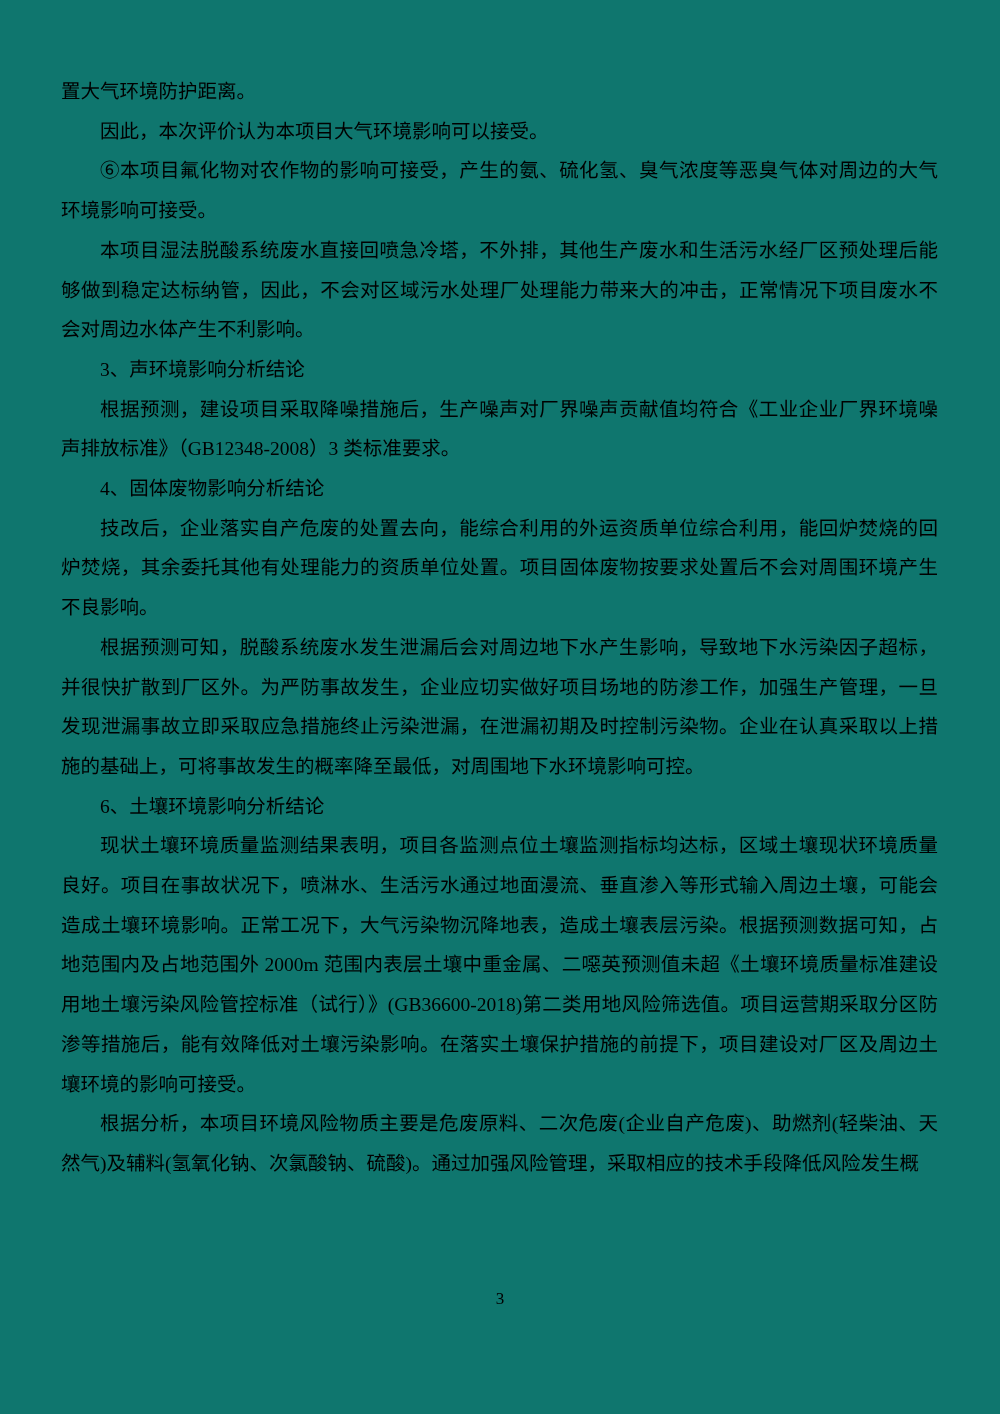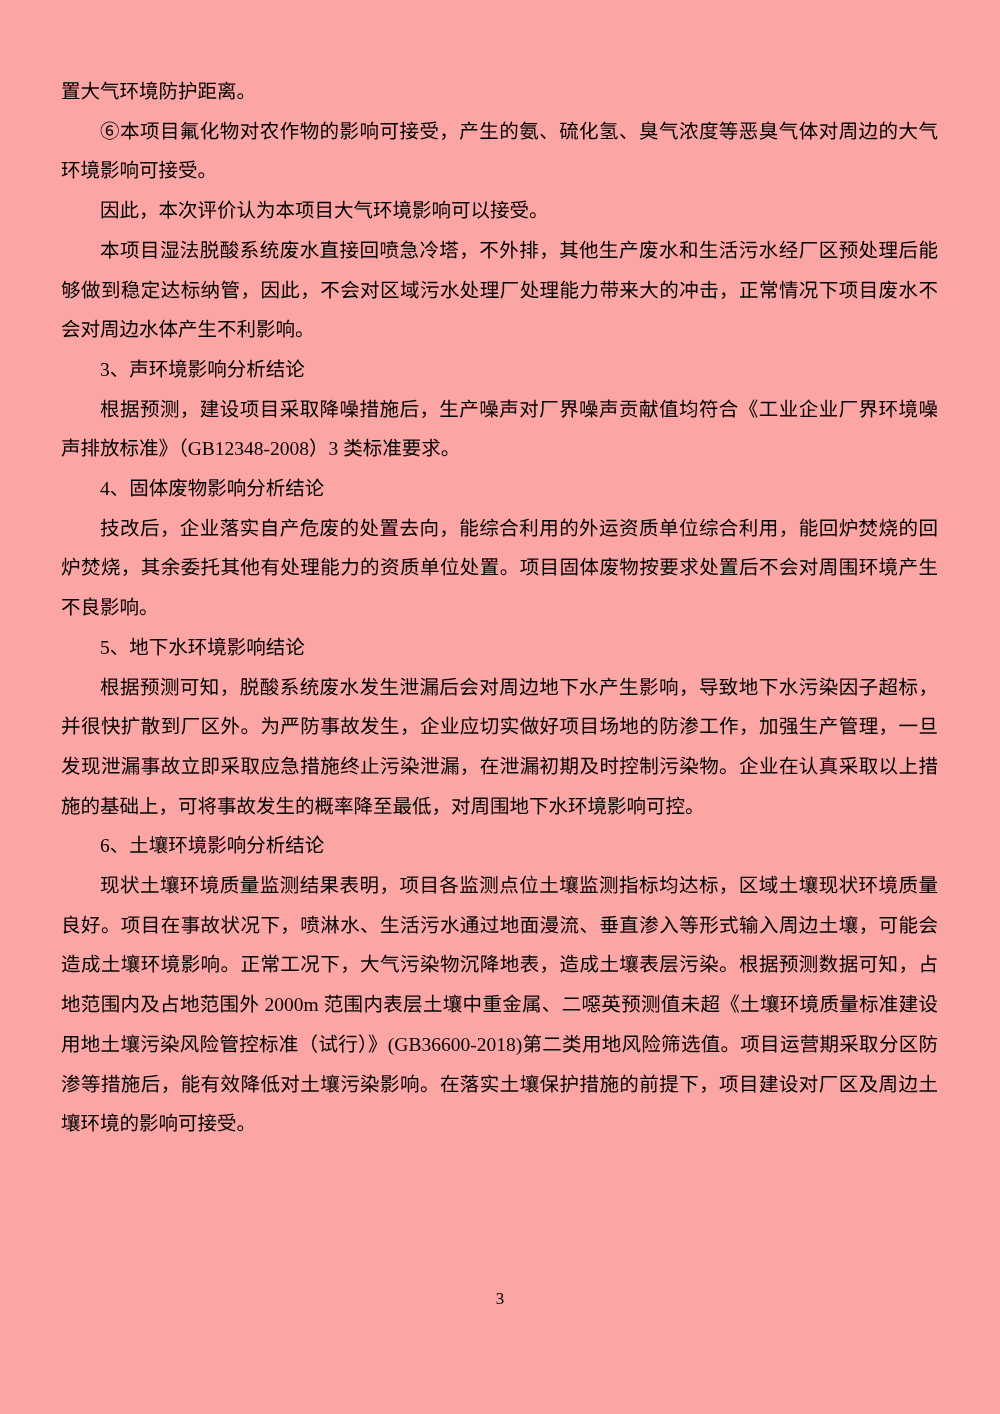--- a/index.html
+++ b/index.html
@@ -5,21 +5,21 @@
   html, body {
     margin: 0;
     padding: 0;
     background: #ffffff;
   }
   .page {
     position: relative;
     width: 1000px;
     height: 1414px;
     margin: 0 auto;
-    background: #fca5a5;
+    background: #0f766e;
     color: #000000;
     font-family: "Liberation Serif", "DejaVu Serif", serif;
     overflow: hidden;
   }
   .content {
     position: absolute;
     left: 61px;
     top: 72px;
     width: 877px;
   }
@@ -44,26 +44,26 @@
     line-height: 22px;
   }
 </style>
 </head>
 <body>
 
 <div class="page">
   <main class="content">
 
   <p class="para">置大气环境防护距离。</p>
+      <p class="para indent">因此，本次评价认为本项目大气环境影响可以接受。</p>
       <p class="para indent">⑥本项目氟化物对农作物的影响可接受，产生的氨、硫化氢、臭气浓度等恶臭气体对周边的大气环境影响可接受。</p>
-      <p class="para indent">因此，本次评价认为本项目大气环境影响可以接受。</p>
       <p class="para indent">本项目湿法脱酸系统废水直接回喷急冷塔，不外排，其他生产废水和生活污水经厂区预处理后能够做到稳定达标纳管，因此，不会对区域污水处理厂处理能力带来大的冲击，正常情况下项目废水不会对周边水体产生不利影响。</p>
       <p class="para indent">3、声环境影响分析结论</p>
       <p class="para indent">根据预测，建设项目采取降噪措施后，生产噪声对厂界噪声贡献值均符合《工业企业厂界环境噪声排放标准》（GB12348-2008）3 类标准要求。</p>
       <p class="para indent">4、固体废物影响分析结论</p>
       <p class="para indent">技改后，企业落实自产危废的处置去向，能综合利用的外运资质单位综合利用，能回炉焚烧的回炉焚烧，其余委托其他有处理能力的资质单位处置。项目固体废物按要求处置后不会对周围环境产生不良影响。</p>
-      <p class="para indent">5、地下水环境影响结论</p>
       <p class="para indent">根据预测可知，脱酸系统废水发生泄漏后会对周边地下水产生影响，导致地下水污染因子超标，并很快扩散到厂区外。为严防事故发生，企业应切实做好项目场地的防渗工作，加强生产管理，一旦发现泄漏事故立即采取应急措施终止污染泄漏，在泄漏初期及时控制污染物。企业在认真采取以上措施的基础上，可将事故发生的概率降至最低，对周围地下水环境影响可控。</p>
       <p class="para indent">6、土壤环境影响分析结论</p>
       <p class="para indent">现状土壤环境质量监测结果表明，项目各监测点位土壤监测指标均达标，区域土壤现状环境质量良好。项目在事故状况下，喷淋水、生活污水通过地面漫流、垂直渗入等形式输入周边土壤，可能会造成土壤环境影响。正常工况下，大气污染物沉降地表，造成土壤表层污染。根据预测数据可知，占地范围内及占地范围外 2000m 范围内表层土壤中重金属、二噁英预测值未超《土壤环境质量标准建设用地土壤污染风险管控标准（试行）》(GB36600-2018)第二类用地风险筛选值。项目运营期采取分区防渗等措施后，能有效降低对土壤污染影响。在落实土壤保护措施的前提下，项目建设对厂区及周边土壤环境的影响可接受。</p>
+      <p class="para indent">根据分析，本项目环境风险物质主要是危废原料、二次危废(企业自产危废)、助燃剂(轻柴油、天然气)及辅料(氢氧化钠、次氯酸钠、硫酸)。通过加强风险管理，采取相应的技术手段降低风险发生概</p>
     </main>
   <footer class="page-number">3</footer>
 </div>
 
 </body></html>

